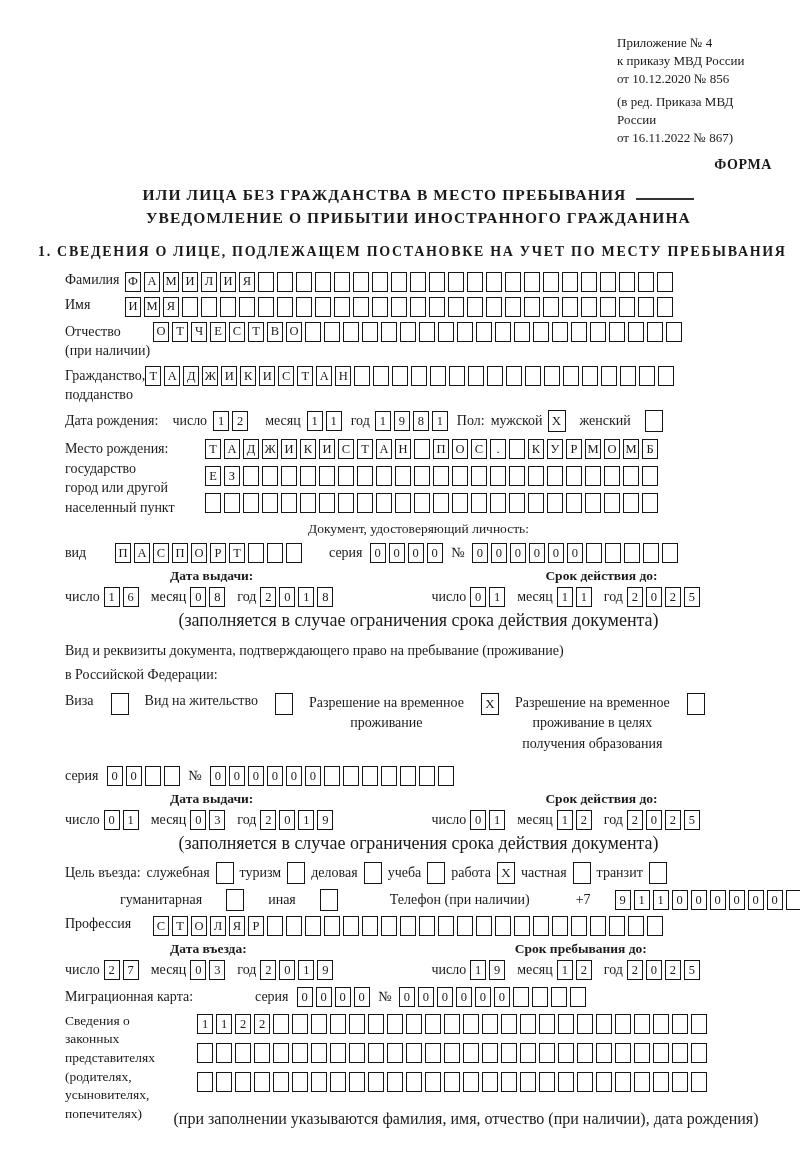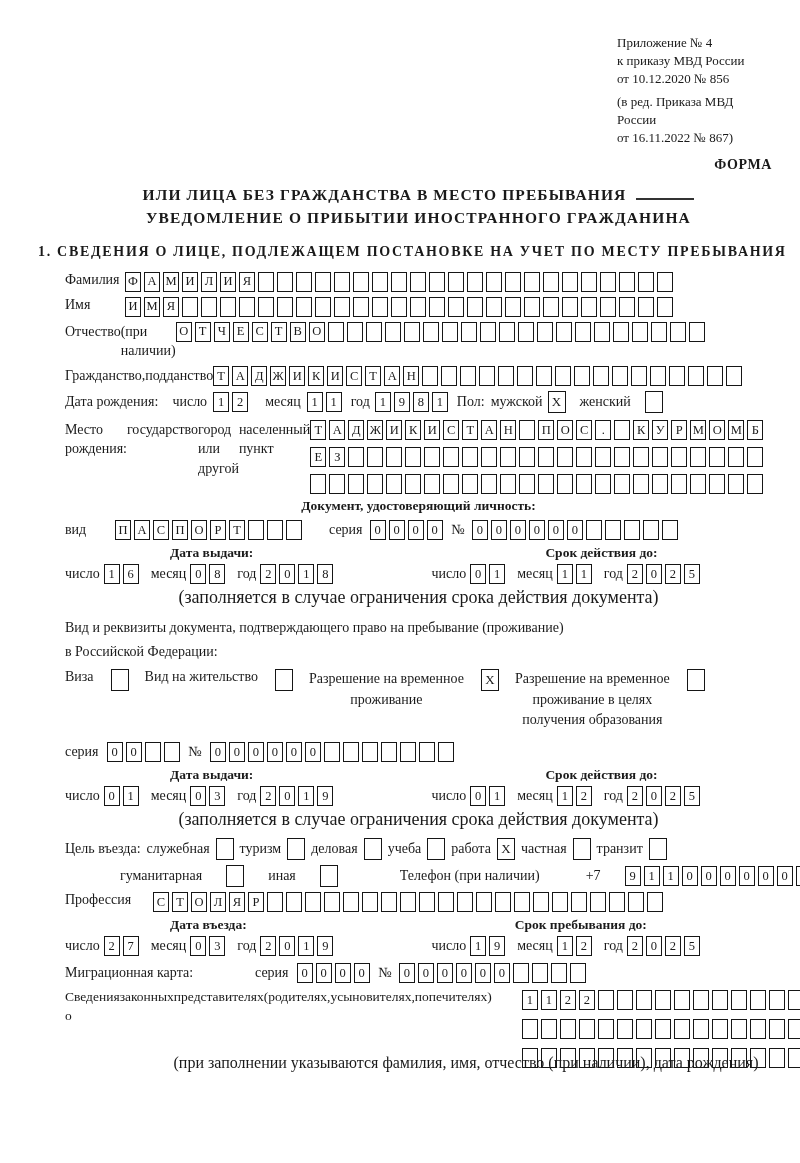--- a/index.html
+++ b/index.html
@@ -14,24 +14,24 @@
   .t-underline{display:inline-block;width:58px;border-bottom:2.2px solid #333;height:13px;margin-left:10px}
   .section-head{font-weight:bold;font-size:14px;letter-spacing:1.7px;margin:14px 0 12px -27px;white-space:nowrap}
   .row{display:flex;align-items:flex-start;margin-bottom:5px}
   .row.ac{align-items:center}
   .cellrow{display:inline-flex;flex-wrap:nowrap}
   .cell{flex:0 0 auto;width:16px;height:20px;border:1.5px solid #161616;margin-right:3px;
         display:inline-flex;align-items:center;justify-content:center;font-size:12.5px;line-height:1;background:#fff}
   .cb{flex:0 0 auto;display:inline-flex;width:18px;height:22px;border:1.6px solid #161616;
       align-items:center;justify-content:center;font-size:13px;background:#fff}
   .lbl{white-space:nowrap}
-  .lbl-block{display:flex;flex-direction:row;line-height:1.4}
+  .lbl-block{display:flex;flex-direction:column;line-height:1.4}
   .w60{flex:0 0 60px}.w88{flex:0 0 88px}.w78{flex:0 0 78px}.w140{flex:0 0 140px}.w50{flex:0 0 50px}.w102{flex:0 0 102px}
   .stack{display:flex;flex-direction:column;row-gap:7px}
-  .doc-head{text-align:center;font-weight:bold;font-size:13.5px;margin:1px 0 6px}
+  .doc-head{text-align:center;font-weight:normal;font-size:13.5px;margin:1px 0 6px}
   .dates-head{display:flex;font-weight:bold;font-size:13.5px;margin-bottom:3px}
   .dh1{margin-left:105px}
   .dh2{margin-left:292px}
   .dh2b{margin-left:268px}
   .dates-row{display:flex;margin-bottom:3px}
   .dg{display:inline-flex;align-items:center}
   .dg .lbl{margin-right:4px}
   .dg .cellrow{margin-right:9px}
   .dg-right{margin-left:86px}
   .note{font-size:18px;text-align:center;margin-bottom:8px}
@@ -532,21 +532,21 @@
     <span class="cb"></span>
     <span class="lbl">транзит</span>
     <span class="cb"></span>
   </div>
 
   <div class="row ac p2">
     <span class="lbl">гуманитарная</span>
     <span class="cb"></span>
     <span class="lbl">иная</span>
     <span class="cb"></span>
-    <span class="lbl" style="margin-left:38px">Телефон (при наличии)</span>
+    <span class="lbl" style="margin-left:28px">Телефон (при наличии)</span>
     <span class="lbl" style="margin-left:22px">+7</span>
     <span class="cellrow">
         <span class="cell">9</span>
         <span class="cell">1</span>
         <span class="cell">1</span>
         <span class="cell">0</span>
         <span class="cell">0</span>
         <span class="cell">0</span>
         <span class="cell">0</span>
         <span class="cell">0</span>

